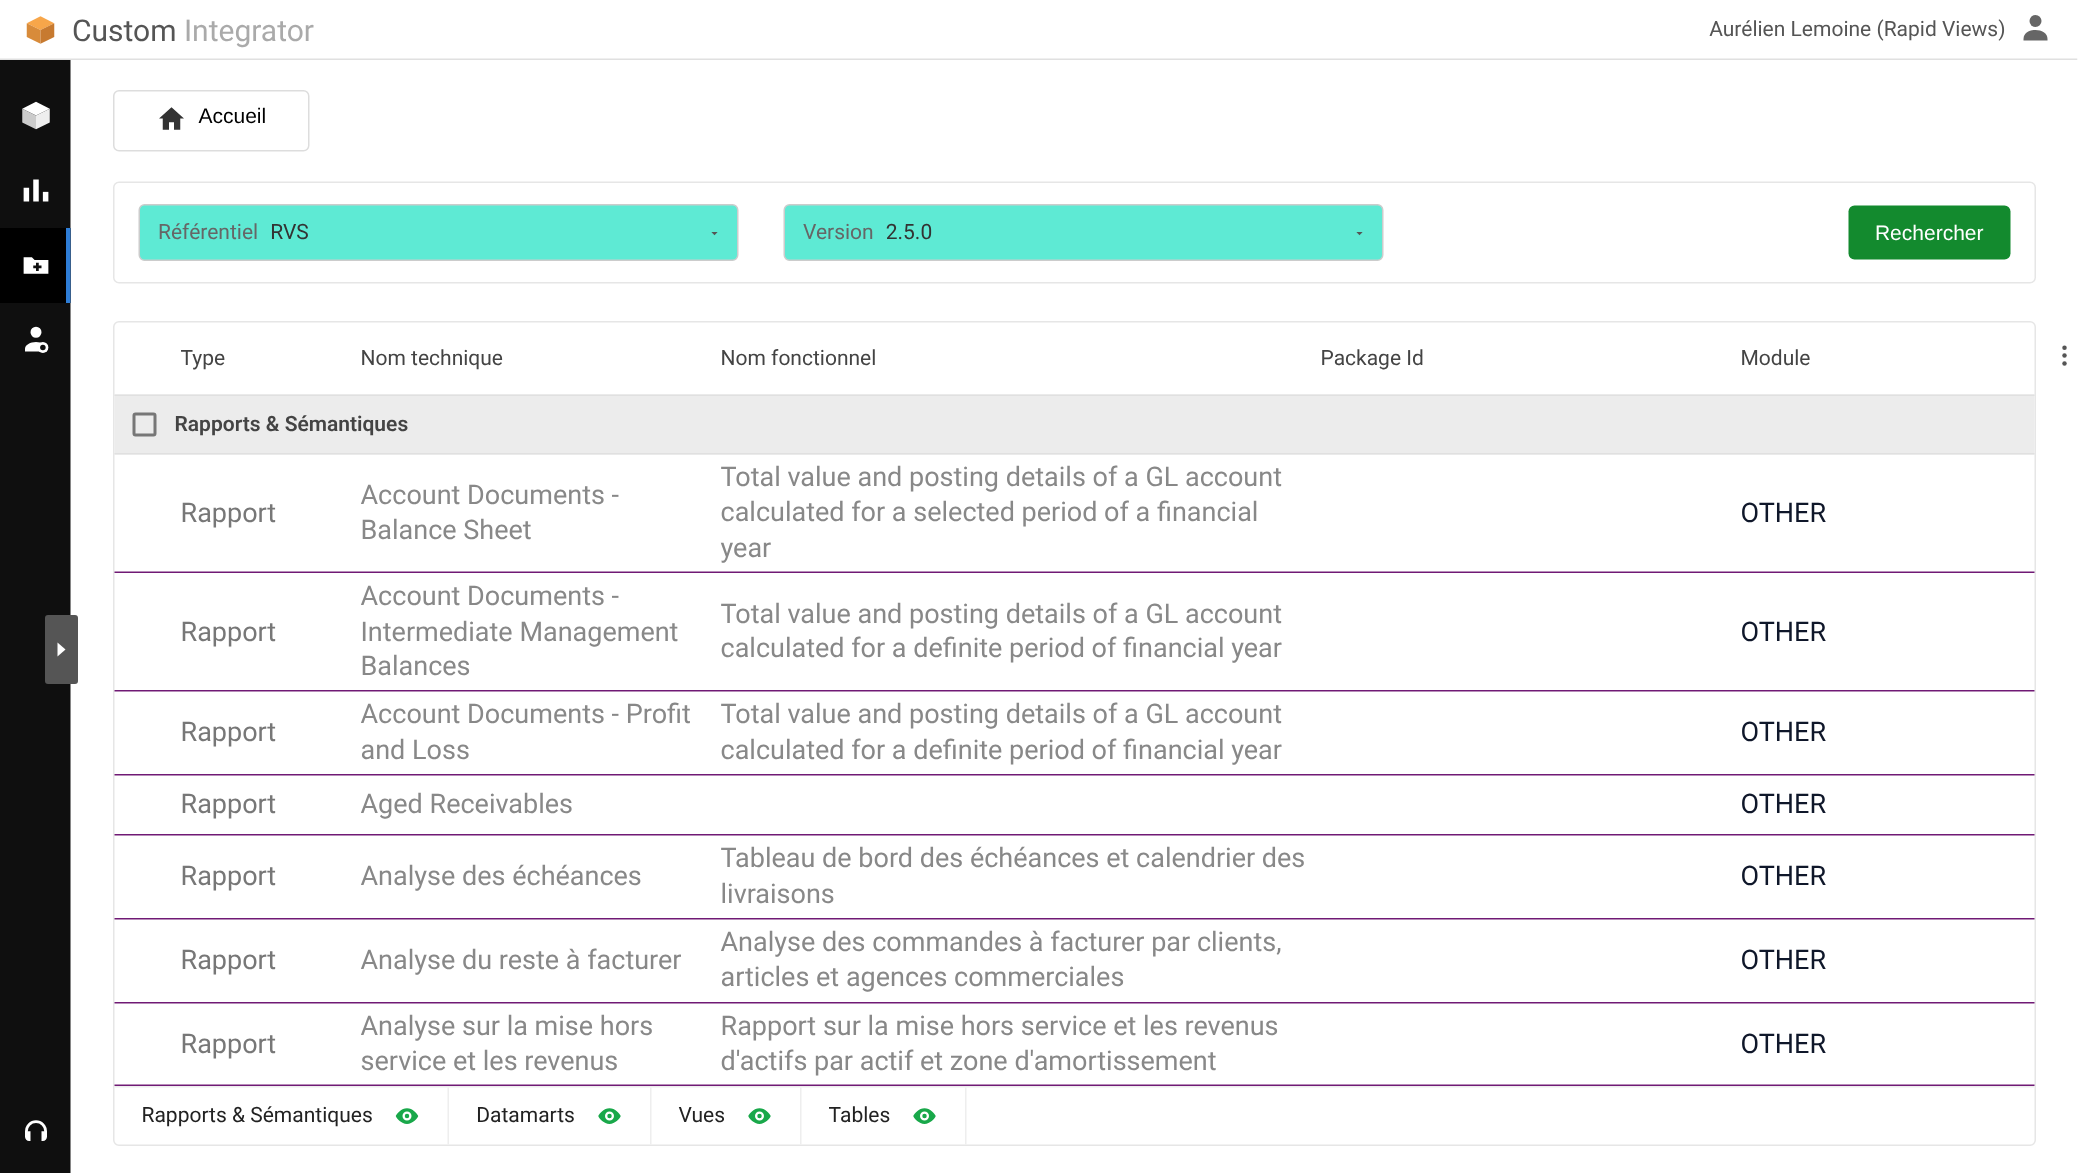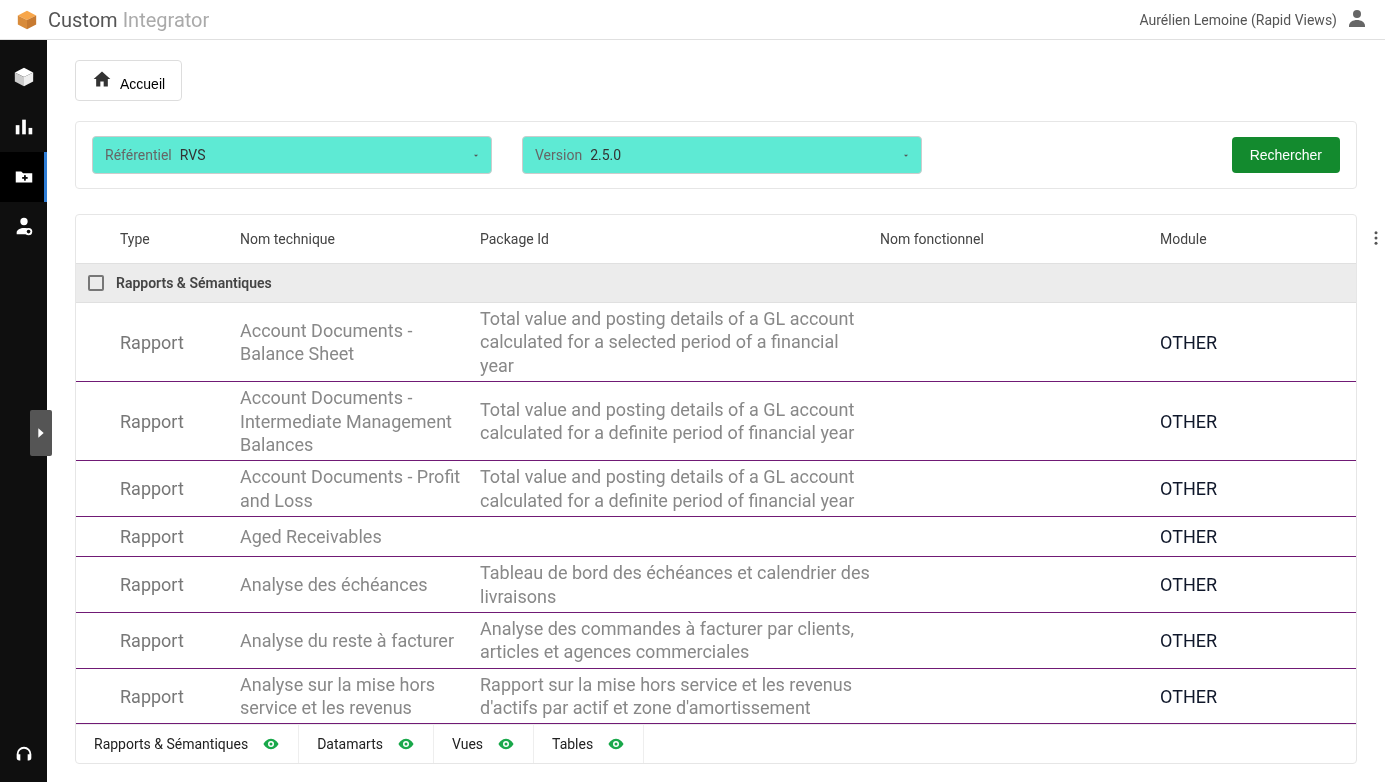--- a/index.html
+++ b/index.html
@@ -23,21 +23,21 @@
     .sidebar .expand-btn { position: absolute; top: 370px; left: 30px; width: 22px; height: 46px; background: #555; display:flex; align-items:center; justify-content:center; border-radius:2px; }
     .sidebar .expand-btn svg { width:16px; height:16px; fill:#fff; }
     .sidebar .support { position:absolute; bottom:15px; width:47px; display:flex; justify-content:center; }
     .sidebar .support svg { width:22px; height:22px; fill:#fff; }
 
     .main { flex: 1; padding: 20px 28px 20px 28px; overflow-y: auto; }
 
     .page-head { display:flex; justify-content: space-between; align-items:center; margin-bottom: 20px; }
     .page-title { font-size: 26px; font-weight: 400; color: #444; }
     .page-title .light { color: #aaa; }
-    .home-btn { border: 1px solid #ddd; background: #fff; padding: 8px 16px; border-radius: 4px; display:flex; align-items:flex-end; gap:8px; font-size:14px; cursor:pointer; }
+    .home-btn { border: 1px solid #ddd; background: #fff; padding: 8px 28px; border-radius: 4px; display:flex; align-items:flex-start; gap:8px; font-size:14px; cursor:pointer; }
     .home-btn svg { width:20px; height:20px; fill:#333; }
 
     .filter-bar { border: 1px solid #e6e6e6; border-radius: 4px; padding: 14px 16px; display:flex; align-items:center; gap: 30px; background:#fff; margin-bottom: 25px; }
     .select-field { border: 1px solid #ccc; border-radius: 4px; height: 38px; display:flex; align-items:center; padding: 0 12px; position:relative; background:#5eead4; flex:0 0 auto; }
     .select-field.ref { width: 400px; }
     .select-field.ver { width: 400px; }
     .select-label { color:#666; font-size:14px; margin-right: 8px; }
     .select-value { color:#333; font-size:14px; }
     .select-caret { position:absolute; right:10px; top:50%; transform:translateY(-50%); }
     .select-caret svg { width:10px; height:10px; fill:#555; }
@@ -166,22 +166,22 @@
             </svg></span>
       </div>
       <button class="search-btn">Rechercher</button>
     </div>
 
     <div class="table-card">
       <div class="thead">
         <div class="th"></div>
         <div class="th">Type</div>
         <div class="th">Nom technique</div>
+        <div class="th">Nom fonctionnel</div>
         <div class="th">Package Id</div>
-        <div class="th">Nom fonctionnel</div>
         <div class="th">Module</div>
         <div class="th menu"><svg viewBox="0 0 24 24">
               <circle cx="12" cy="5" r="2"></circle>
               <circle cx="12" cy="12" r="2"></circle>
               <circle cx="12" cy="19" r="2"></circle>
             </svg></div>
       </div>
 
       <div class="group-row">
         <div class="chk"></div>

